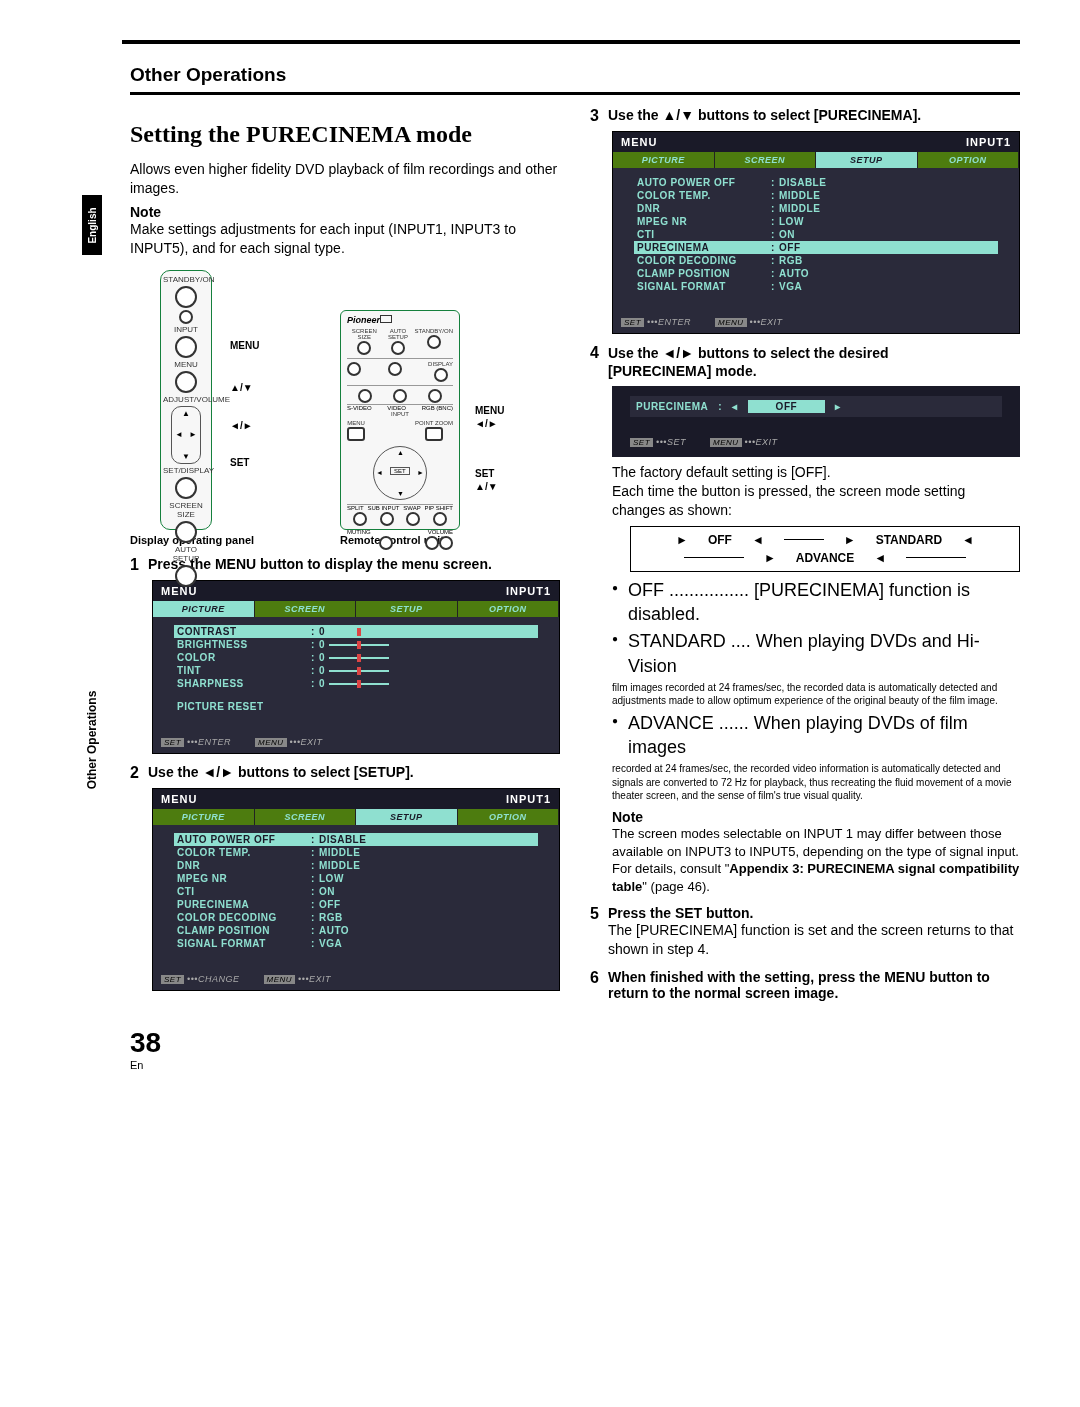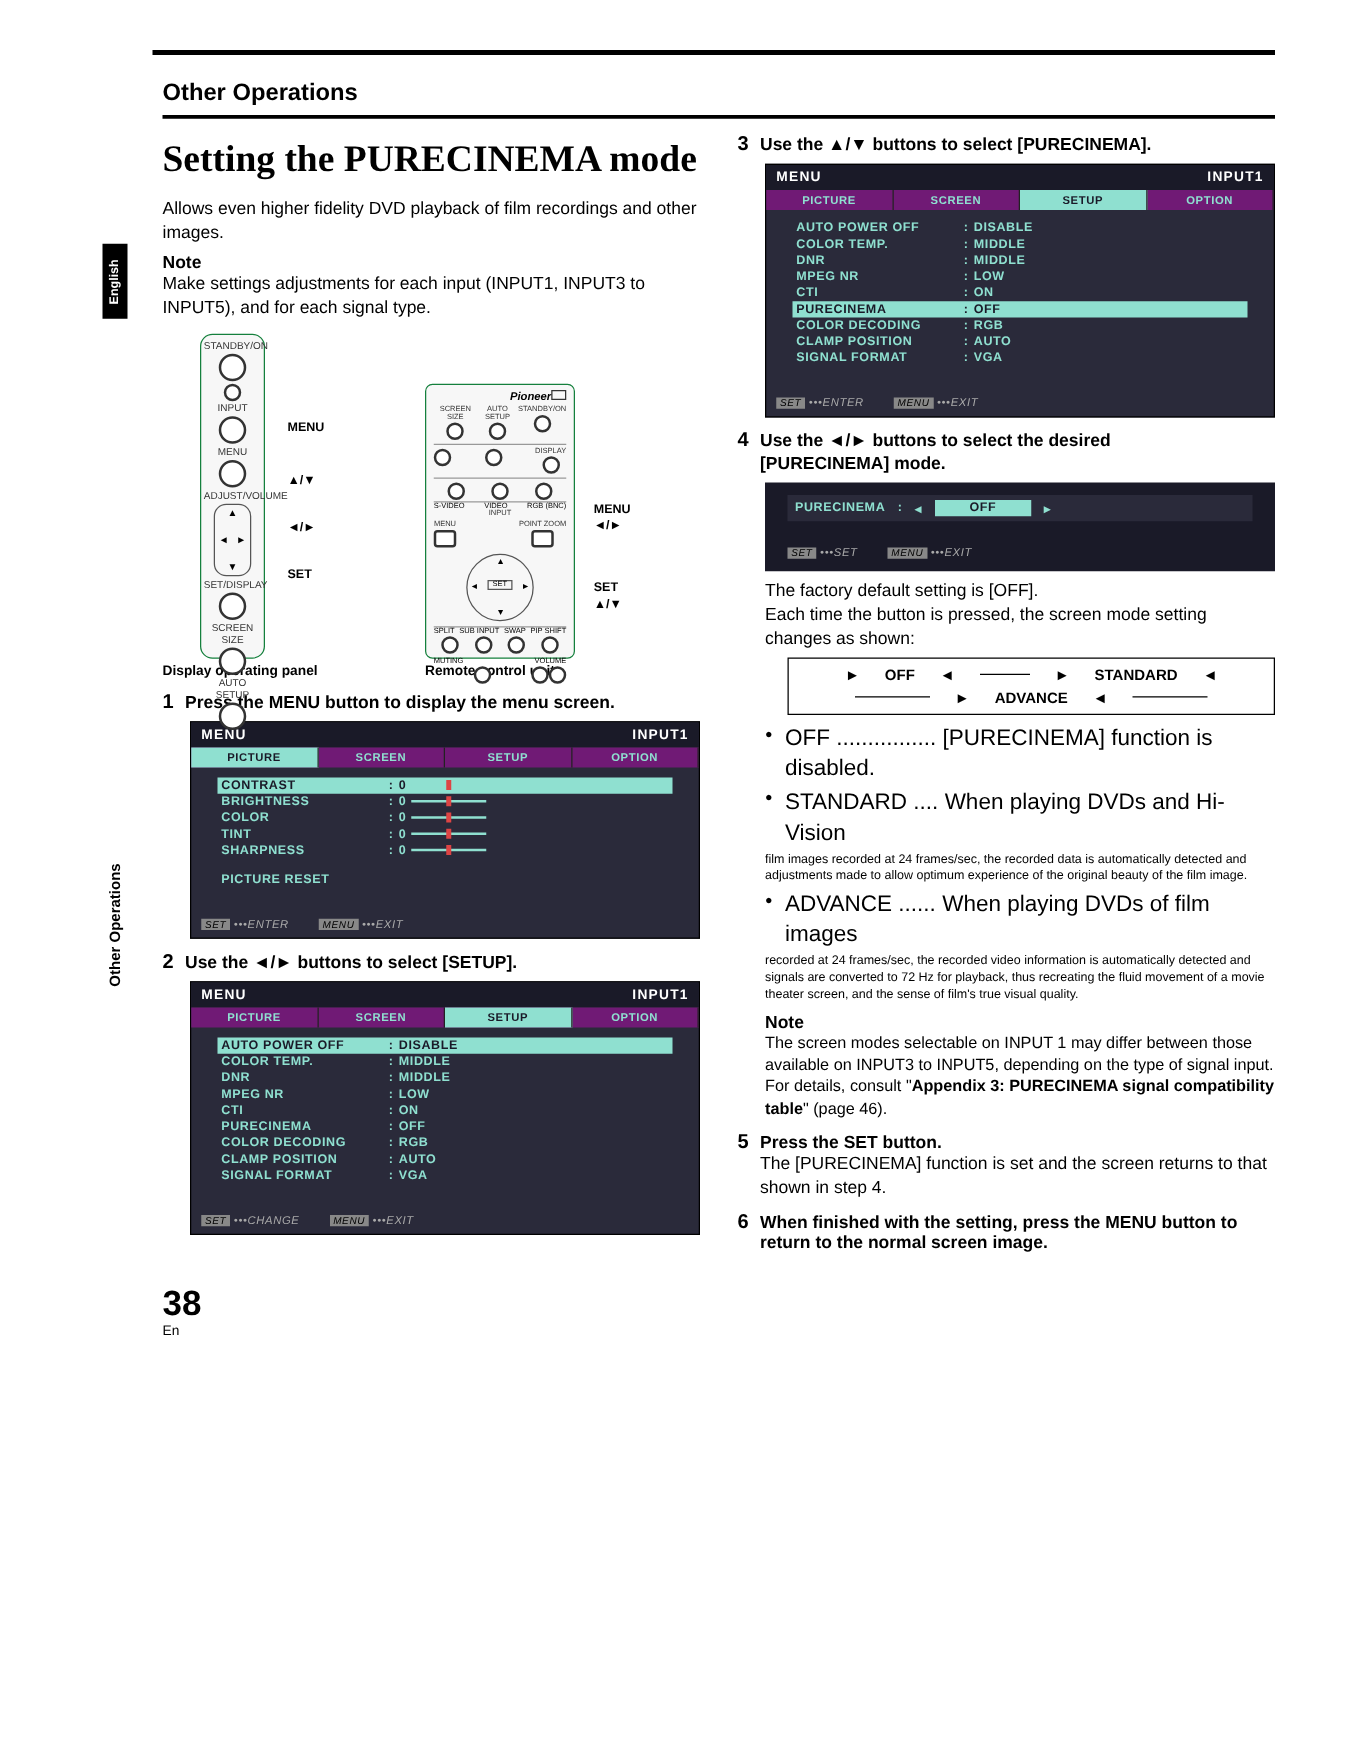--- a/index.html
+++ b/index.html
@@ -7,39 +7,39 @@
   .page { position: relative; padding: 40px 60px 30px 130px; }
   .topbar { height: 4px; background: #000; margin-bottom: 20px; margin-left:-8px; }
   .sectionhead { font-size: 19px; font-weight: bold; color: #000; margin-bottom: 4px; }
   .hr2 { height: 3px; background: #000; margin-bottom: 10px; margin-top:6px; }
   .eng-tab { position:absolute; left:82px; top:195px; width:20px; height:60px; background:#000; color:#fff; font-size:10px; font-weight:bold; display:flex; align-items:center; justify-content:center; }
   .eng-tab span { transform: rotate(-90deg); }
   .side-other { position:absolute; left:82px; top:680px; width:20px; height:120px; font-size:12px; font-weight:bold; display:flex; align-items:center; justify-content:center; }
   .side-other span { transform: rotate(-90deg); white-space:nowrap; }
   .columns { display:flex; gap:30px; }
   .col { flex:1; }
-  h1 { font-family: "Times New Roman", serif; font-size: 30px; font-weight:bold; margin: 6px 0 12px 0; }
+  h1 { font-family: "Times New Roman", serif; font-size: 24px; font-weight:bold; margin: 16px 0 12px 0; }
   .body { font-size:14px; line-height:1.35; }
   .bodysm { font-size:13px; line-height:1.35; }
   .notehd { font-size:14px; font-weight:bold; margin-top:6px; }
   .remotes { display:flex; gap:40px; justify-content:flex-start; margin:12px 0 6px 0; align-items:flex-end;}
   .remote-box { border:1px solid #15803d; border-radius:10px; background:#f7f7f7; position:relative; }
   .r1 { width:52px; height:260px; }
   .r2 { width:120px; height:220px; border-radius:6px;}
   .rlabel { font-size:8px; text-align:center; color:#333;}
   .rbtn { width:22px; height:22px; border:2px solid #333; border-radius:50%; margin:2px auto; background:#fff;}
   .rbtn-sm { width:14px; height:14px; border:2px solid #333; border-radius:50%; margin:1px auto; background:#fff;}
   .caption { font-size:11px; font-weight:bold; margin-top:4px; }
   .stepnum { font-weight:bold; font-size:16px; display:inline-block; width:18px; }
   .steptxt { font-weight:bold; font-size:14px; }
   .steprow { display:flex; margin:10px 0 6px 0; }
   .stepbody { flex:1; }
   .osd { background:#2a2a3a; border:1px solid #000; padding:0; margin:6px 0 8px 22px; font-family: Arial, sans-serif; font-size:10px; color:#fff; }
   .osd-hd { background:#1a1a28; padding:4px 8px; display:flex; justify-content:space-between; font-size:11px; letter-spacing:1px; font-weight:bold;}
-  .osd-tabs { display:flex; background:#701a75; font-size:9px; font-weight:bold; letter-spacing:0.5px; color:#8fe0d0;}
+  .osd-tabs { display:flex; background:#4d7c0f; font-size:9px; font-weight:bold; letter-spacing:0.5px; color:#8fe0d0;font-style:italic;}
   .osd-tab { flex:1; padding:3px 4px; border-right:1px solid #222; text-align:center;}
   .osd-tab.active { background:#8fe0d0; color:#1a1a28; }
   .osd-body { padding:8px 24px 20px 24px; min-height:80px; }
   .osd-row { display:flex; font-size:10px; letter-spacing:0.5px; font-weight:bold; color:#8fe0d0; padding:1px 0;}
   .osd-row.hl { background:#8fe0d0; color:#1a1a28; padding:1px 3px; margin:0 -3px;}
   .osd-lbl { width:130px; }
   .osd-sep { width:12px; text-align:center;}
   .osd-val { }
   .slider { display:inline-block; width:60px; height:6px; position:relative; vertical-align:middle; margin-left:4px;}
   .slider::before { content:""; position:absolute; left:0; right:0; top:2px; height:2px; background:#8fe0d0;}
@@ -113,21 +113,21 @@
           </div>
           <div class="callout" style="left:100px; top:70px;">MENU</div>
           <div class="callout" style="left:100px; top:112px;">▲/▼</div>
           <div class="callout" style="left:100px; top:150px;">◄/►</div>
           <div class="callout" style="left:100px; top:187px;">SET</div>
           <div class="caption">Display operating panel</div>
         </div>
 
         <div class="remote-wrap" style="width:190px;">
           <div class="remote-box r2" style="padding:4px 6px;">
-            <div style="display:flex; justify-content:flex-end;">
+            <div style="display:flex; justify-content:flex-start;">
               <div style="font-size:9px; font-style:italic; font-weight:bold;">Pioneer</div>
               <div style="width:12px; height:8px; border:1px solid #333;"></div>
             </div>
             <div style="display:flex; justify-content:space-between; margin-top:3px;">
               <div style="text-align:center;">
                   <div class="rlabel" style="font-size:6px;">SCREEN SIZE</div>
                   <div class="rbtn-sm"></div>
                 </div>
               <div style="text-align:center;">
                   <div class="rlabel" style="font-size:6px;">AUTO SETUP</div>

